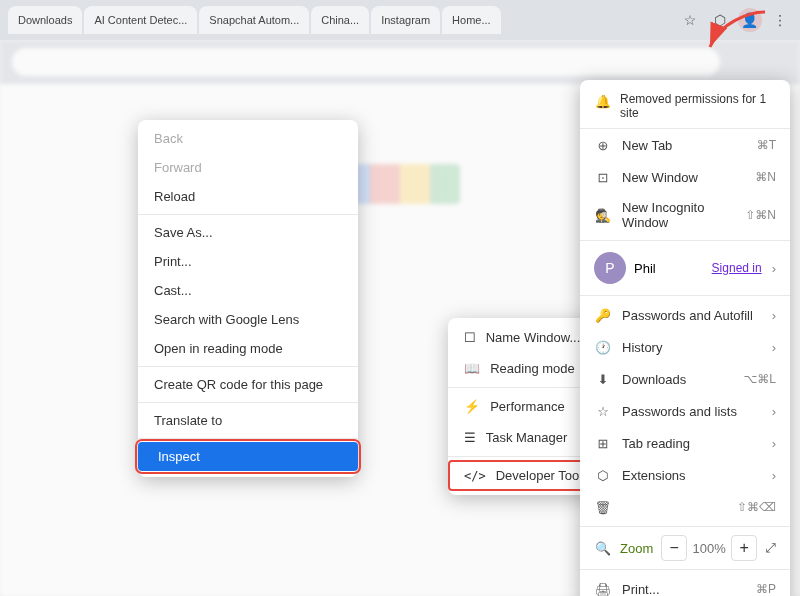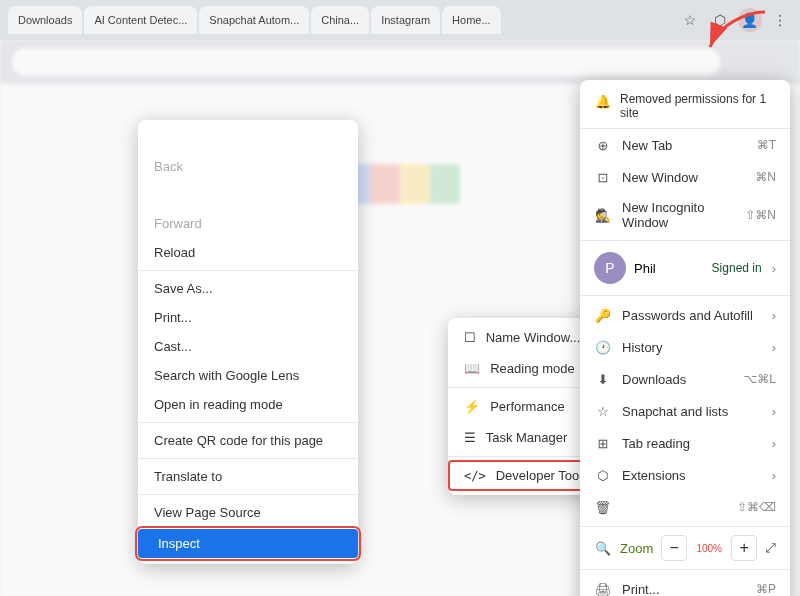--- a/index.html
+++ b/index.html
@@ -144,21 +144,20 @@
       cursor: pointer;
       color: #333;
       display: flex;
       align-items: center;
       gap: 8px;
     }
 
     .ctx-item.disabled {
       color: #aaa;
       cursor: default;
-      margin-top: 28px;
     }
 
     .ctx-item.highlighted {
       background: #1a73e8;
       color: #fff;
       border-radius: 4px;
       margin: 2px 0;
       padding: 7px 20px;
       outline: 2px solid #e8453c;
       outline-offset: 1px;
@@ -283,22 +282,23 @@
       background: #9b8dc2;
       display: flex;
       align-items: center;
       justify-content: center;
       color: white;
       font-size: 14px;
     }
 
     .cm-signed-in {
       margin-left: auto;
-      color: #14532d;
+      color: #6d28d9;
       font-size: 12px;
+      text-decoration: underline;
     }
 
     .cm-signed-in-arrow {
       color: #888;
       margin-left: 2px;
     }
 
     
     .cm-zoom-row {
       padding: 5px 14px;
@@ -328,22 +328,22 @@
       justify-content: center;
       cursor: pointer;
       font-size: 16px;
       color: #333;
       background: transparent;
     }
 
     .zoom-value {
       width: 36px;
       text-align: center;
-      font-size: 10px;
-      color: #ef4444;
+      font-size: 13px;
+      color: #737373;
     }
 
     .zoom-fullscreen {
       width: 26px;
       height: 26px;
       display: flex;
       align-items: center;
       justify-content: center;
       cursor: pointer;
       color: #555;
@@ -412,21 +412,20 @@
     <div class="ctx-item">Save As...</div>
     <div class="ctx-item">Print...</div>
     <div class="ctx-item">Cast...</div>
     <div class="ctx-item">Search with Google Lens</div>
     <div class="ctx-item">Open in reading mode</div>
     <div class="ctx-separator"></div>
     <div class="ctx-item">Create QR code for this page</div>
     <div class="ctx-separator"></div>
     <div class="ctx-item">Translate to</div>
     <div class="ctx-separator"></div>
-    <div class="ctx-item">View Page Source</div>
     <div class="ctx-item highlighted">Inspect</div>
   </div>
 
   <div class="sub-menu">
     <div class="sub-item">
       <span>☐</span>
       <span>Name Window...</span>
     </div>
     <div class="sub-item">
       <span>📖</span>
@@ -493,21 +492,21 @@
       <span>History</span>
       <span class="arrow">›</span>
     </div>
     <div class="cm-item">
       <div class="cm-icon">⬇</div>
       <span>Downloads</span>
       <span class="shortcut">⌥⌘L</span>
     </div>
     <div class="cm-item">
       <div class="cm-icon">☆</div>
-      <span>Snapchat and lists</span>
+      <span>Passwords and lists</span>
       <span class="arrow">›</span>
     </div>
     <div class="cm-item">
       <div class="cm-icon">⊞</div>
       <span>Tab reading</span>
       <span class="arrow">›</span>
     </div>
     <div class="cm-item">
       <div class="cm-icon">⬡</div>
       <span>Extensions</span>

